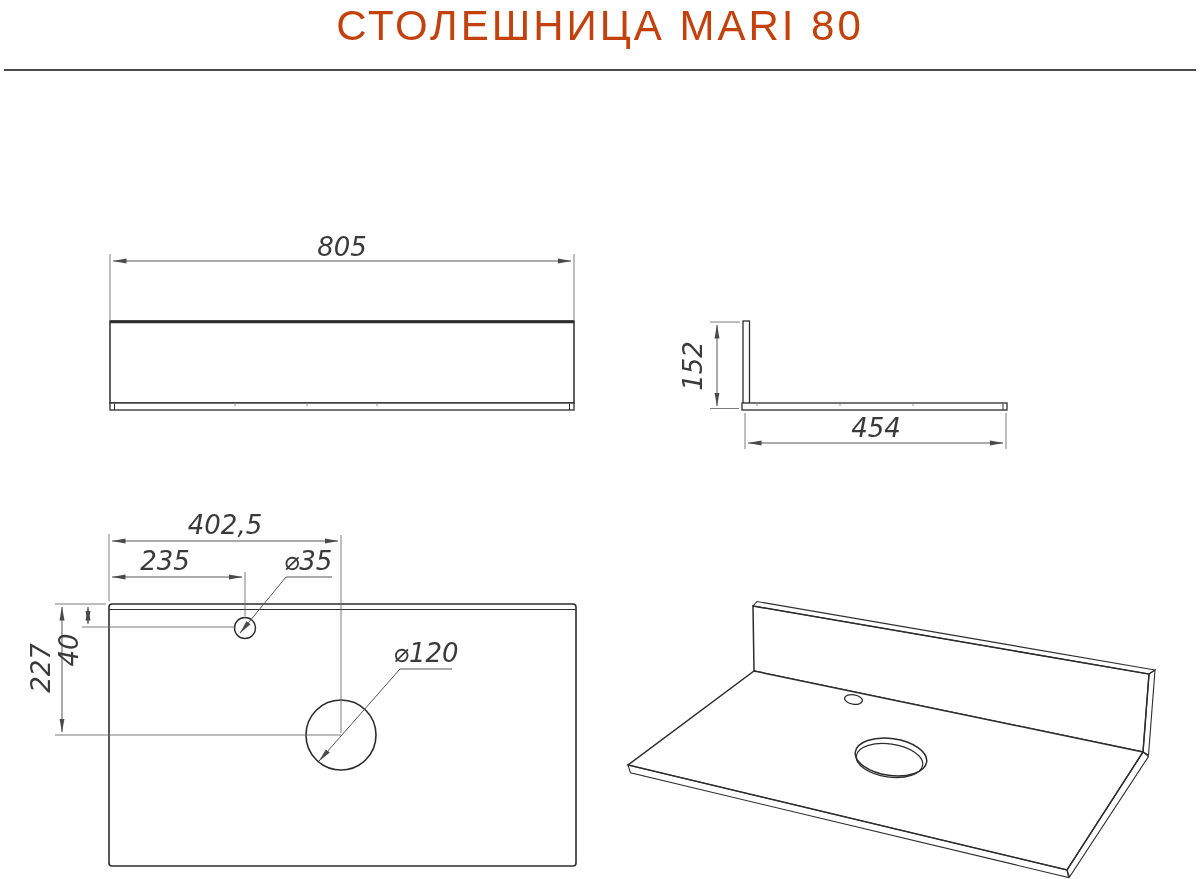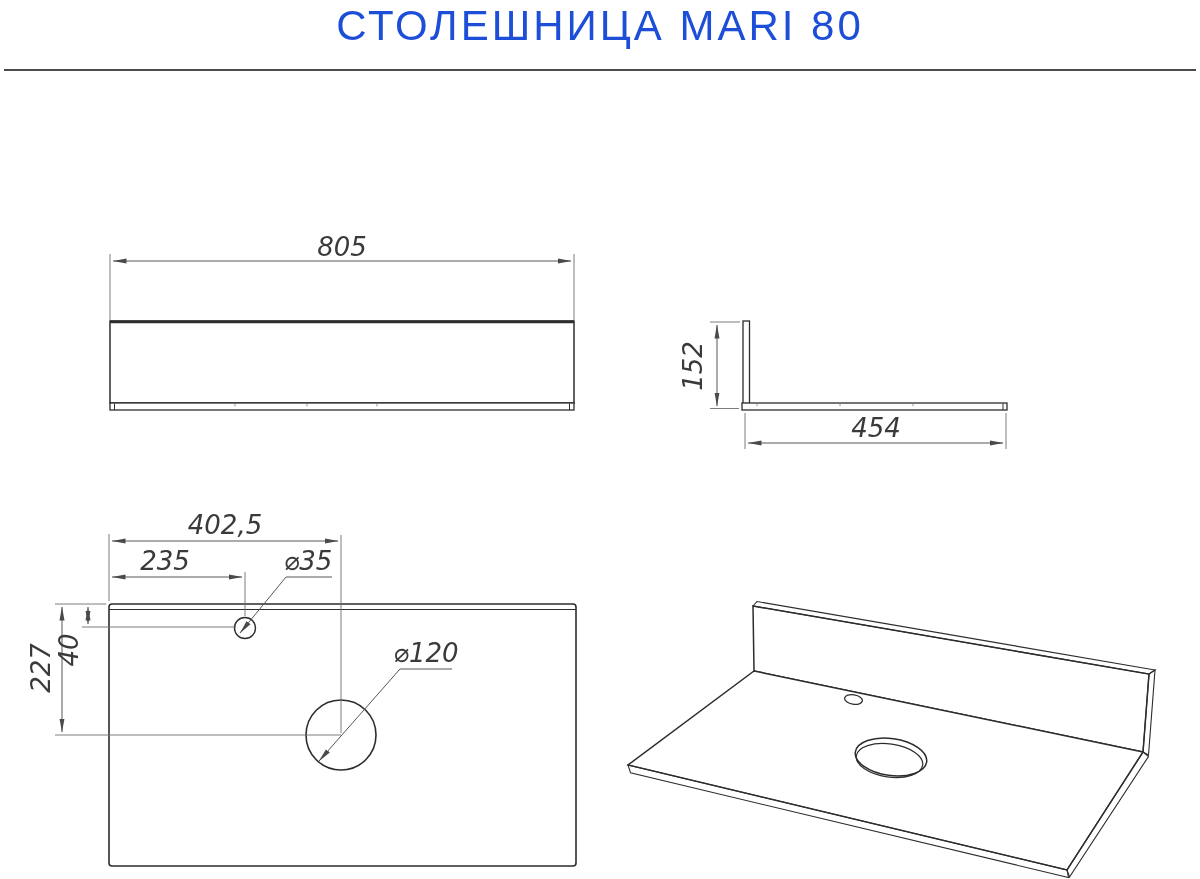--- a/index.html
+++ b/index.html
@@ -1,19 +1,19 @@
 <!DOCTYPE html>
 <html><head>
 <meta charset="utf-8">
 <style>
   html,body{margin:0;padding:0;background:#ffffff;}
   body{width:1200px;height:879px;position:relative;overflow:hidden;
        font-family:"Liberation Sans",sans-serif;}
   .page-title{position:absolute;top:2px;left:0;width:1200px;text-align:center;
-       font-size:42px;font-weight:500;letter-spacing:3px;color:#1d4ed8;
+       font-size:42px;font-weight:500;letter-spacing:3px;color:#c2410c;
        font-family:"Liberation Sans",sans-serif;}
   .title-rule{position:absolute;top:69px;left:4px;width:1192px;height:2px;
        background:#4b4b4b;}
   svg{position:absolute;overflow:visible;}
   .obj{fill:#ffffff;stroke:#2d2d2d;stroke-width:1.5;stroke-linejoin:miter;}
   .obj-thin{fill:none;stroke:#2d2d2d;stroke-width:1.1;}
   .edge-heavy{stroke:#2d2d2d;stroke-width:2.6;fill:none;}
   .tick{stroke:#8a8a8a;stroke-width:0.9;fill:none;}
   .cap{stroke:#2d2d2d;stroke-width:1;fill:none;}
   .ext{stroke:#6e6e6e;stroke-width:0.9;fill:none;}

